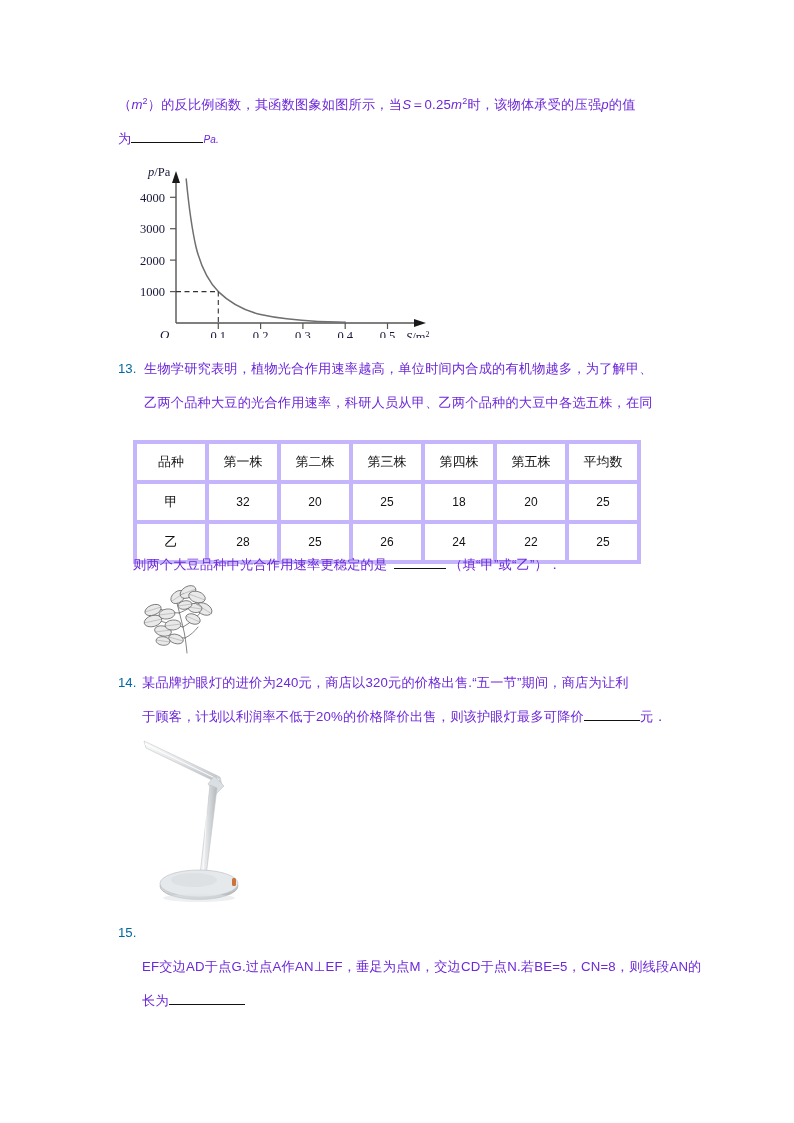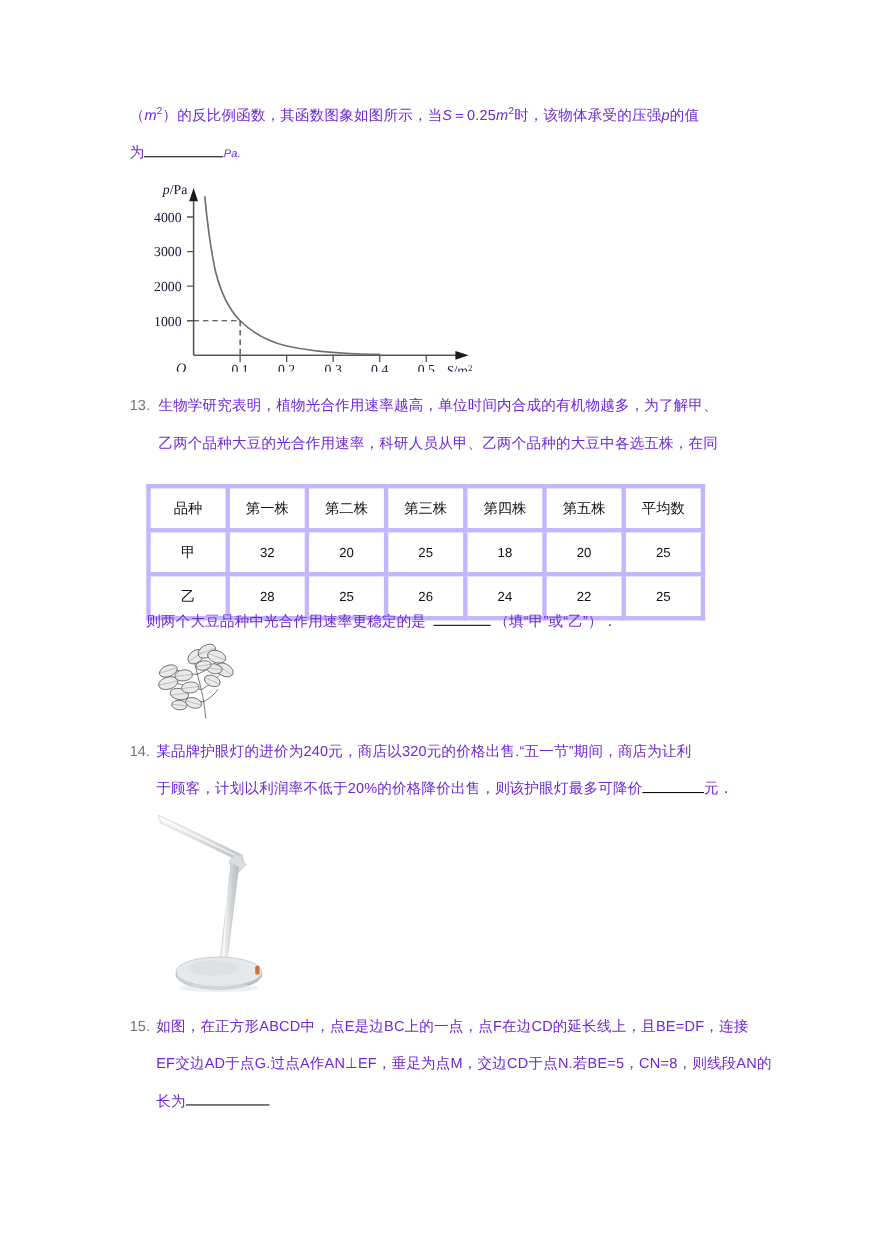--- a/index.html
+++ b/index.html
@@ -28,21 +28,21 @@
     font-size: 13.2px;
     line-height: 34px;
     letter-spacing: 0.2px;
     color: #6d28d9;
     white-space: nowrap;
   }
   .qnum {
     position: absolute;
     font-size: 13.2px;
     line-height: 34px;
-    color: #737373;
+    color: #0369a1;
   }
   .blank {
     display: inline-block;
     border-bottom: 1px solid #111;
     vertical-align: baseline;
   }
   sup { font-size: 0.68em; vertical-align: super; line-height: 0; }
   .ital { font-style: italic; }
 
   
@@ -307,19 +307,18 @@
         <ellipse cx="58" cy="152" rx="23" ry="7" fill="#dcdfe3" opacity="0.85"></ellipse>
       </g>
 
       <rect x="96" y="150" width="4" height="8" rx="1.5" fill="#c8743a"></rect>
 
       <ellipse cx="63" cy="170" rx="36" ry="4" fill="#dfe2e5" opacity="0.55"></ellipse>
     </svg>
   </div>
 
   <div class="qnum" style="left:118px; top:916px;">15.</div>
-  <div class="qtext" style="left:142px; top:916px;">如图，在正方形ABCD中，点E是边BC上的一点，点F在边CD的延长线上，且BE=DF，连接</div>
   <div class="qtext" style="left:142px; top:950px;">EF交边AD于点G.过点A作AN⊥EF，垂足为点M，交边CD于点N.若BE=5，CN=8，则线段AN的</div>
   <div class="qtext" style="left:142px; top:984px;">
     <span>长为</span><span class="blank" style="width:76px; height:13px;"></span>
   </div>
 
 </div>
 
 </body></html>

